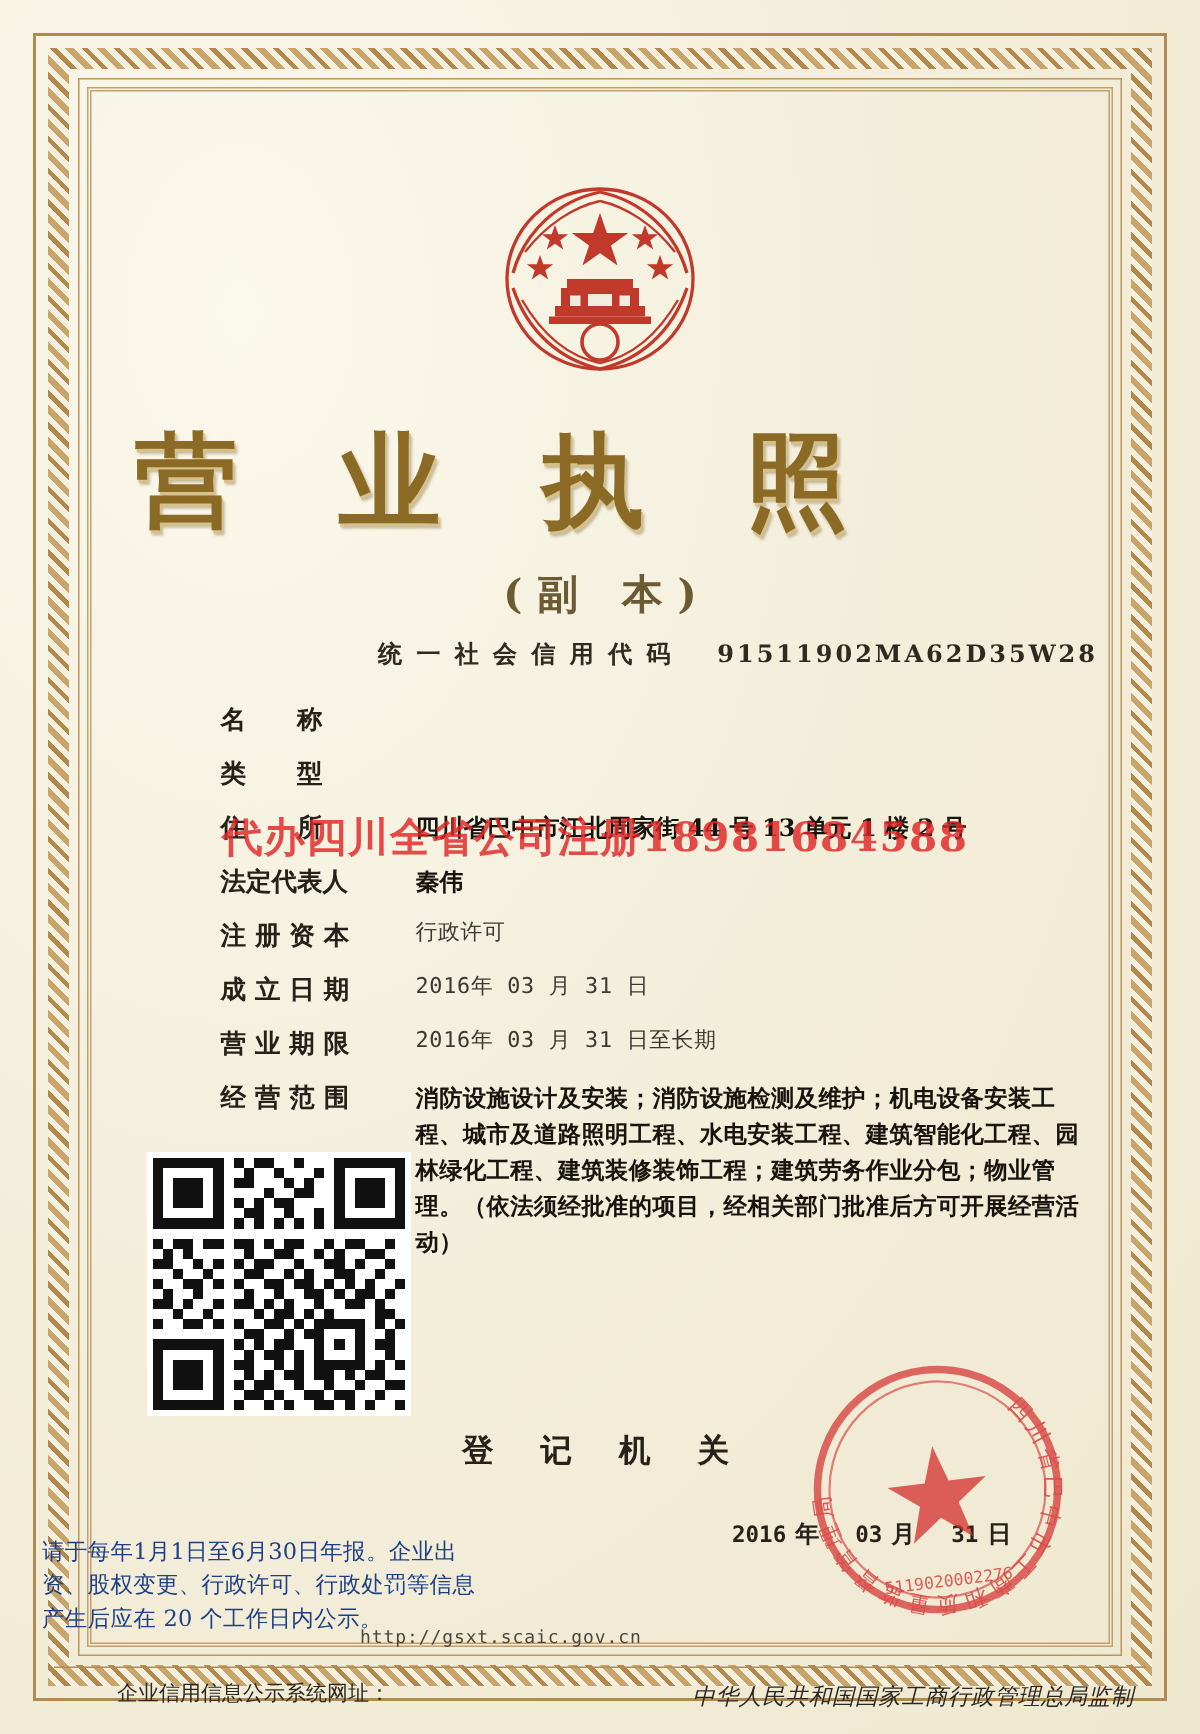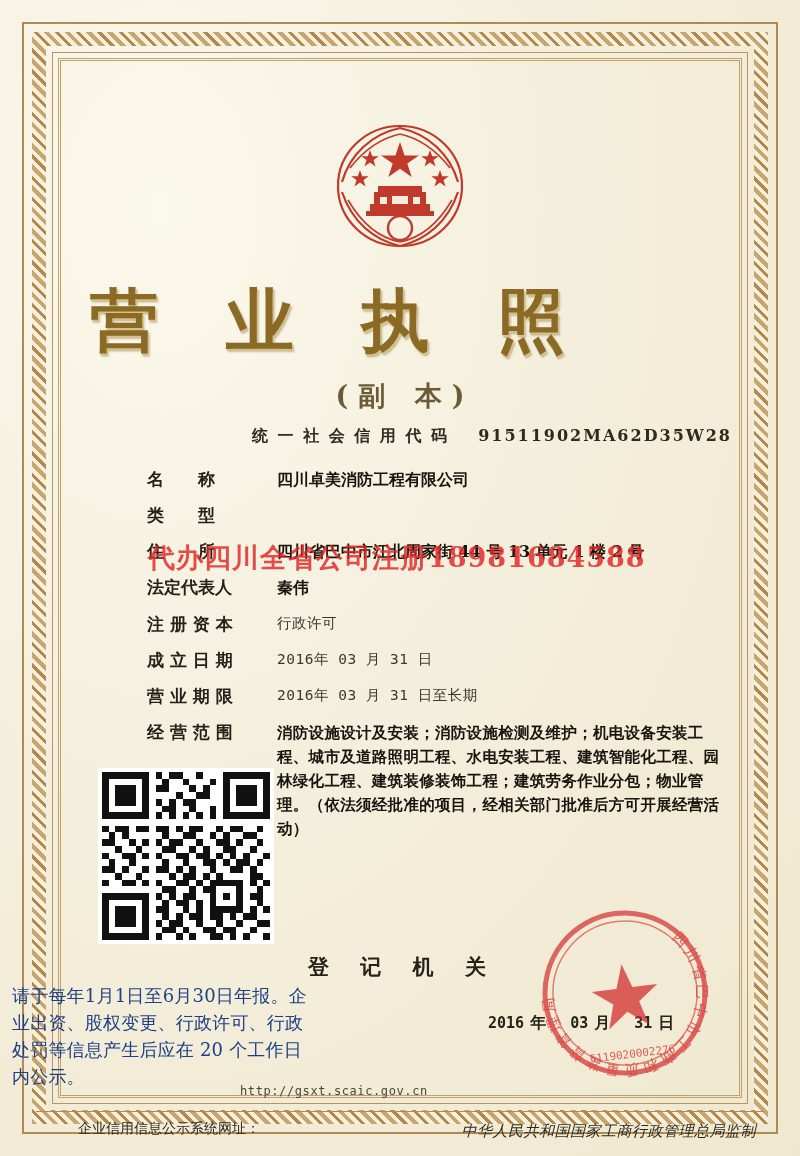--- a/index.html
+++ b/index.html
@@ -210,25 +210,25 @@
     font-size: 27px;
     font-weight: bold;
     color: rgba(224, 36, 36, 0.82);
     letter-spacing: 1px;
     white-space: nowrap;
   }
 
   
   .notice {
     position: absolute;
-    left: 12px;
+    left: 28px;
     bottom: 66px;
     width: 300px;
     font-family: "DejaVu Serif", "Liberation Serif", serif;
-    font-size: 18px;
+    font-size: 15px;
     line-height: 1.5;
     color: #1d3f86;
     letter-spacing: 0.2px;
   }
   .url {
     position: absolute;
     left: 240px;
     bottom: 58px;
     font-family: "DejaVu Sans Mono", "Liberation Mono", monospace;
     font-size: 12px;
@@ -317,21 +317,20 @@
     <div class="credit-code">
       <span>统 一 社 会 信 用 代 码</span>
       <span style="display:inline-block;width:14px"></span>
       <span>91511902MA62D35W28</span>
     </div>
 
     <div class="fields">
 
       <div class="row">
         <div class="label">名　　称</div>
-        <div class="value">四川卓美消防工程有限公司</div>
       </div>
 
       <div class="row">
         <div class="label">类　　型</div>
       </div>
 
       <div class="row">
         <div class="label">住　　所</div>
         <div class="value">四川省巴中市江北周家街 44 号 13 单元 1 楼 2 号</div>
       </div>

